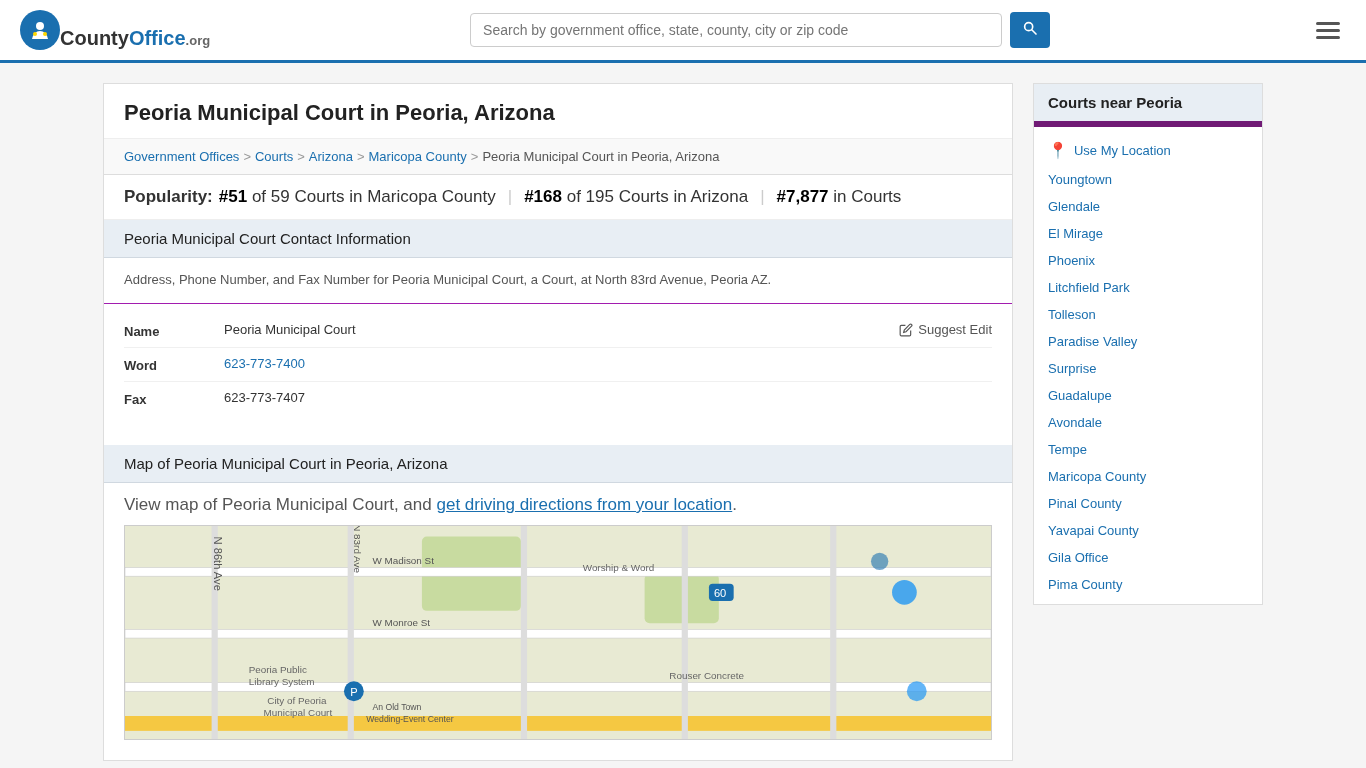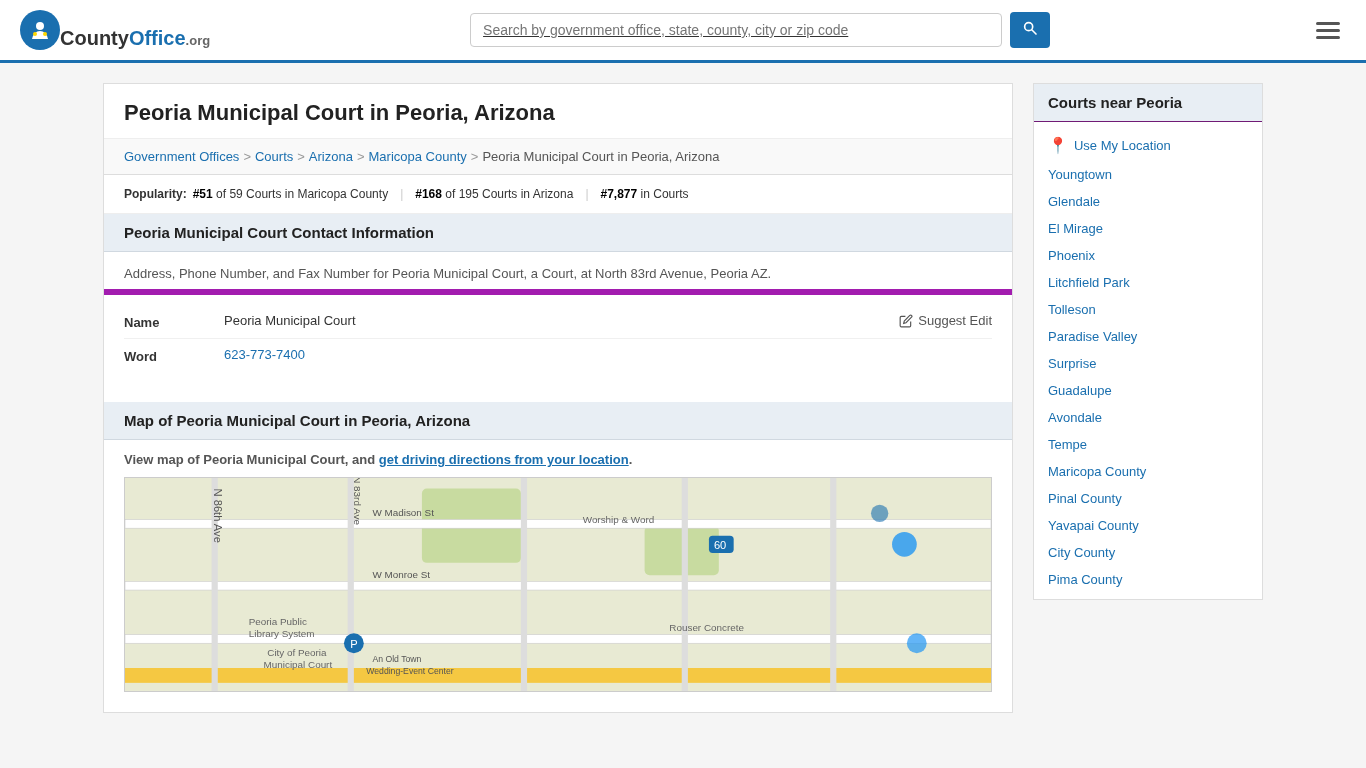--- a/index.html
+++ b/index.html
@@ -29,21 +29,20 @@
       color: white;
       font-size: 18px;
     }
     .search-area {
       display: flex;
       align-items: center;
       gap: 8px;
       flex: 1;
       max-width: 580px;
       margin: 0 30px;
-      text-decoration: underline;
     }
     .search-input {
       flex: 1;
       padding: 8px 12px;
       border: 1px solid #ccc;
       border-radius: 4px;
       font-size: 14px;
       color: #888;
       outline: none;
     }
@@ -115,41 +114,41 @@
     }
     .breadcrumb-sep { color: #999; }
 
     .popularity-bar {
       padding: 12px 20px;
       border-bottom: 1px solid #eee;
       display: flex;
       align-items: center;
       gap: 6px;
       flex-wrap: wrap;
-      font-size: 12px;
+      font-size: 17px;
     }
     .popularity-label { font-weight: bold; }
     .pop-stat { color: #333; }
     .pop-stat strong { color: #000; }
     .pop-divider { color: #ccc; margin: 0 6px; }
 
     .section-header {
       background: #e8eef4;
       padding: 10px 20px;
       font-size: 15px;
-      font-weight: bold;
+      font-weight: normal;
       color: #222;
       border-bottom: 1px solid #d0d8e0;
     }
 
     .section-desc {
-      padding: 14px 20px 8px;
+      padding: 14px 20px 16px;
       font-size: 13px;
       color: #555;
-      border-bottom: 6px solid #a21caf;
+      border-bottom: 1px solid #a21caf;
     }
 
     .info-table {
       width: 100%;
       padding: 10px 20px 20px;
     }
     .info-row {
       display: flex;
       padding: 8px 0;
       border-bottom: 1px solid #f0f0f0;
@@ -182,23 +181,22 @@
       font-size: 13px;
       cursor: pointer;
       text-decoration: none;
     }
 
     .address-block { line-height: 1.8; }
 
     .map-section { margin-top: 10px; }
     .map-desc {
       padding: 12px 20px 10px;
-      font-size: 13px;
+      font-size: 17px;
       color: #555;
-      font-weight: bold;
     }
     .map-desc a {
       color: #1a6faf;
       text-decoration: underline;
     }
     .map-placeholder {
       margin: 0 20px 20px;
       height: 215px;
       background: #e8ead3;
       border: 1px solid #ccc;
@@ -214,21 +212,21 @@
     .sidebar-box {
       background: #fff;
       border: 1px solid #ddd;
     }
     .sidebar-title {
       background: #e8eef4;
       padding: 10px 14px;
       font-size: 15px;
       font-weight: bold;
       color: #222;
-      border-bottom: 1px solid #701a75;
+      border-bottom: 6px solid #701a75;
     }
     .sidebar-list {
       padding: 6px 0;
     }
     .sidebar-item {
       padding: 6px 14px;
       font-size: 13px;
     }
     .sidebar-item a {
       color: #1a6faf;
@@ -335,20 +333,24 @@
       </div>
 
 
       <div class="info-row">
         <span class="info-key">Word</span>
         <span class="info-val">
           <a href="tel:6237737400">623-773-7400</a>
         </span>
       </div>
 
+      <div class="info-row">
+        <span class="info-key">Fax</span>
+        <span class="info-val">623-773-7407</span>
+      </div>
 
     </div>
 
     <div class="map-section">
       <div class="section-header">Map of Peoria Municipal Court in Peoria, Arizona</div>
       <div class="map-desc">
         <span>View map of Peoria Municipal Court, and </span><a href="#">get driving directions from your location</a><span>.</span>
       </div>
       <div class="map-placeholder">
         
@@ -420,20 +422,20 @@
         <div class="sidebar-item"><a href="#">Litchfield Park</a></div>
         <div class="sidebar-item"><a href="#">Tolleson</a></div>
         <div class="sidebar-item"><a href="#">Paradise Valley</a></div>
         <div class="sidebar-item"><a href="#">Surprise</a></div>
         <div class="sidebar-item"><a href="#">Guadalupe</a></div>
         <div class="sidebar-item"><a href="#">Avondale</a></div>
         <div class="sidebar-item"><a href="#">Tempe</a></div>
         <div class="sidebar-item"><a href="#">Maricopa County</a></div>
         <div class="sidebar-item"><a href="#">Pinal County</a></div>
         <div class="sidebar-item"><a href="#">Yavapai County</a></div>
-        <div class="sidebar-item"><a href="#">City County</a></div>
+        <div class="sidebar-item"><a href="#">Gila Office</a></div>
         <div class="sidebar-item"><a href="#">Pima County</a></div>
 
       </div>
     </div>
   </div>
 
 </div>
 
 </body></html>

